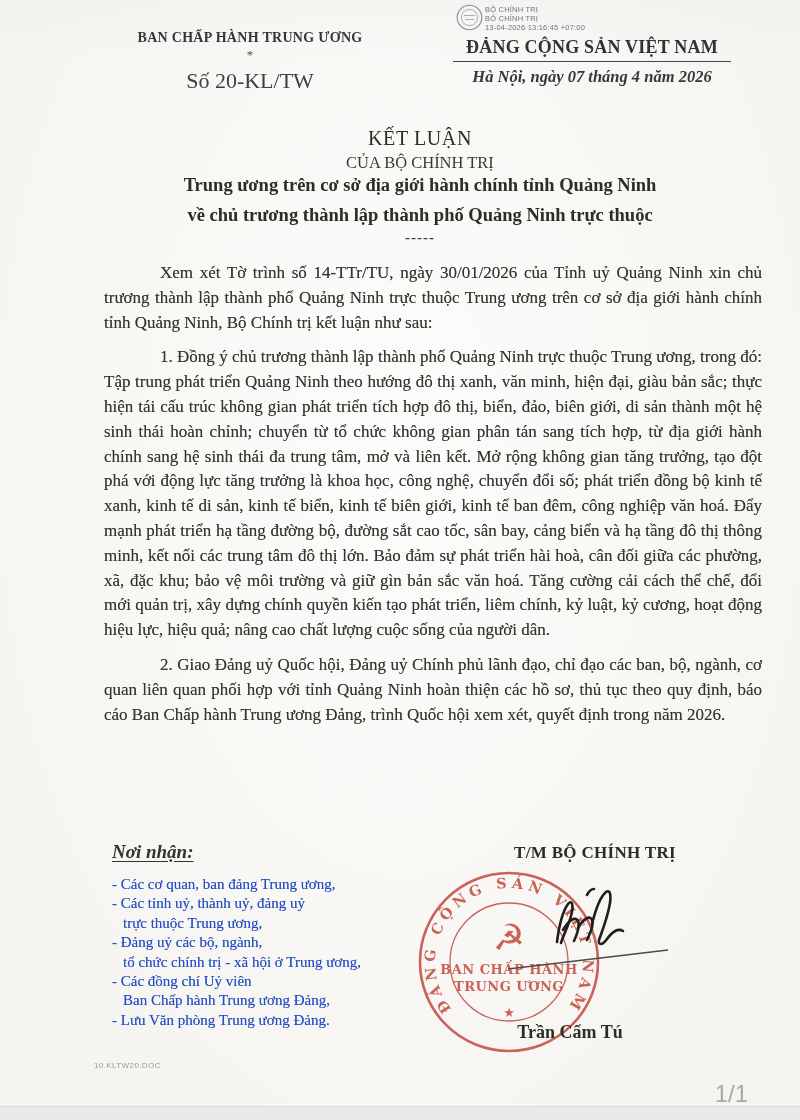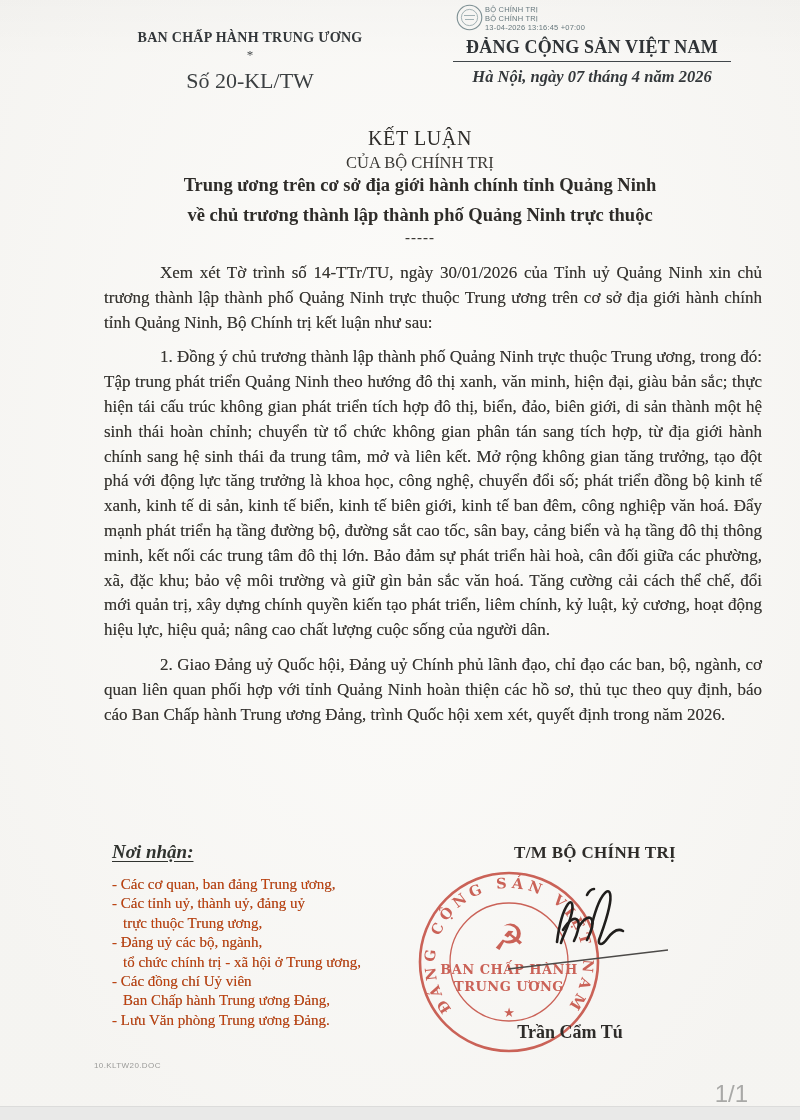--- a/index.html
+++ b/index.html
@@ -44,21 +44,21 @@
   .body-block { position:absolute; left:92px; top:261px; width:658px;
                 font-size:17px; line-height:24.8px; text-align:justify;
                 color:#363430; text-shadow:0 0 0.45px rgba(54,52,48,0.55);margin-left:12px; }
   .body-block p { margin:0 0 10px 0; text-indent:56px; }
 
   
   .recipients { position:absolute; left:112px; top:841px; width:340px; }
   .recipients-label { font-weight:bold; font-style:italic; font-size:19px;
                       text-decoration:underline; text-underline-offset:3px;
                       margin-bottom:12px; color:#30332f; }
-  .recipient-row { font-size:15px; line-height:19.4px; color:#c2410c;
+  .recipient-row { font-size:15px; line-height:19.4px; color:#1d4ed8;
                    text-shadow:0 0 0.4px rgba(58,56,52,0.5); }
   .recipient-row.indent { padding-left:11px; }
 
   
   .sig-authority { position:absolute; left:445px; top:843px; width:300px;
                    text-align:center; font-weight:bold; font-size:17px;
                    letter-spacing:0.3px; color:#2e2c29; }
   .seal-svg { position:absolute; left:413px; top:866px; opacity:0.84; }
   .signature-svg { position:absolute; left:495px; top:878px; }
   .signer-name { position:absolute; left:465px; top:1022px; width:210px; text-align:center;

